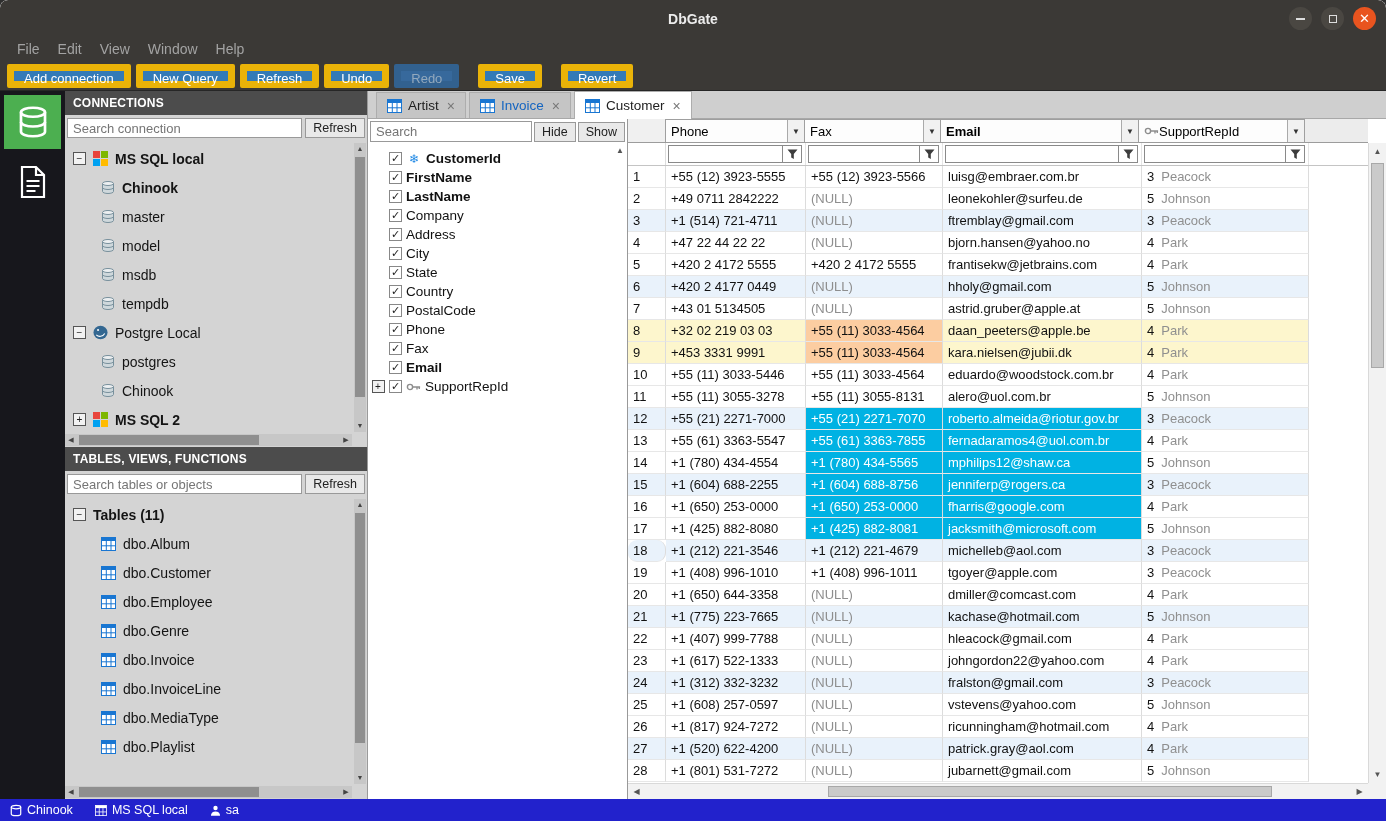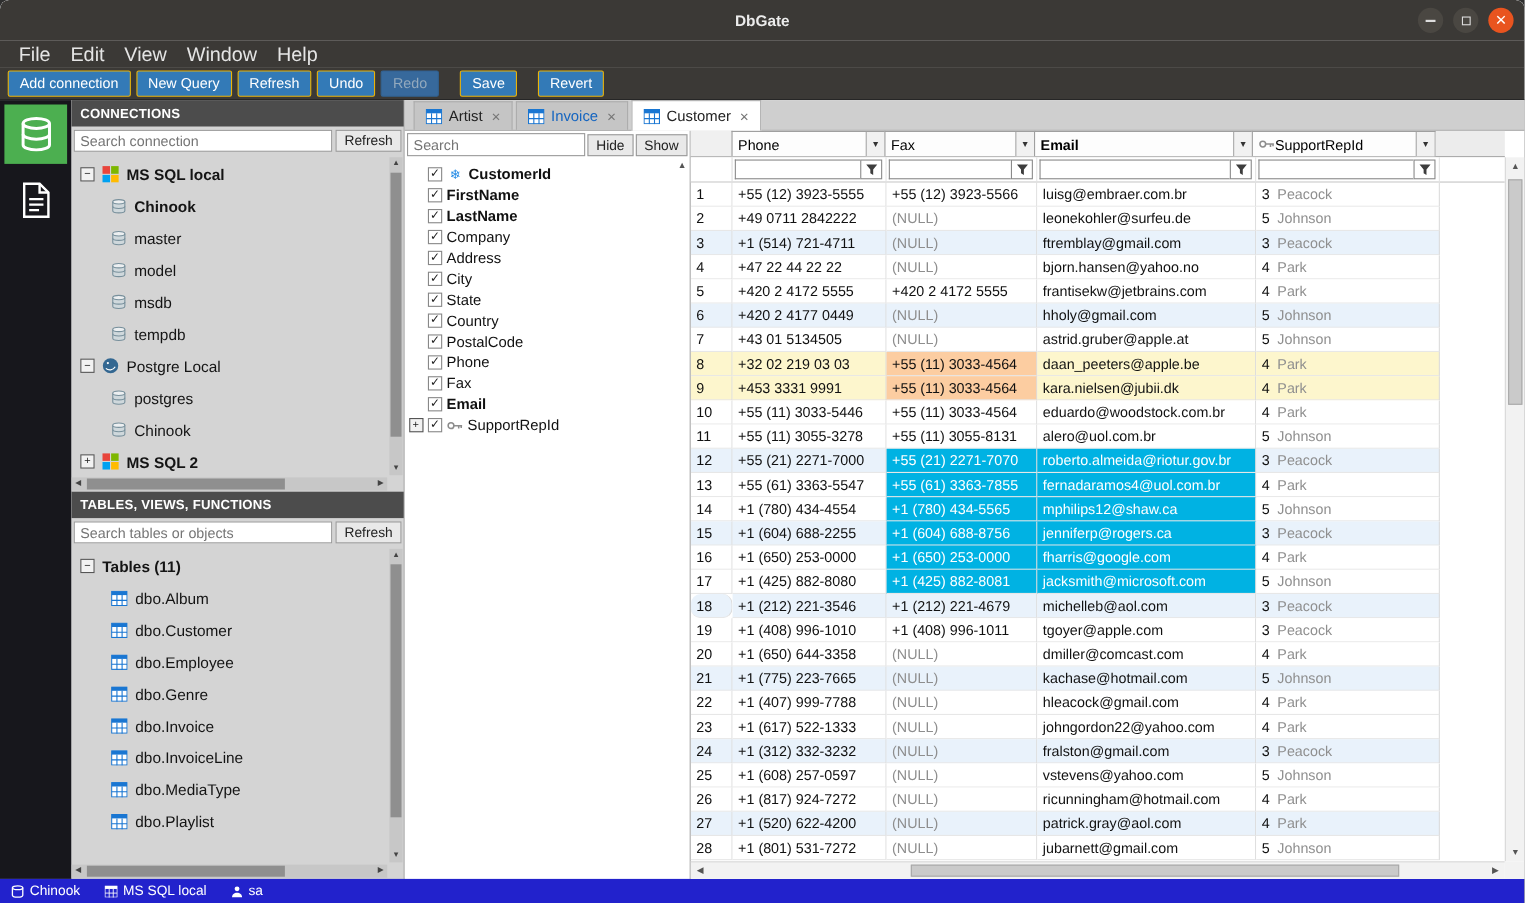--- a/index.html
+++ b/index.html
@@ -10,23 +10,23 @@
   
   .titlebar{height:37px;background:#3b3936;position:relative;display:flex;align-items:center;justify-content:center;border-radius:8px 8px 0 0;flex:none}
   .title{color:#ececec;font-weight:bold;font-size:14px}
   .winctl{position:absolute;right:10px;top:7px;display:flex;gap:9px}
   .wbtn{width:23px;height:23px;border-radius:50%;background:#4a4742;display:flex;align-items:center;justify-content:center;cursor:default}
   .wbtn.close{background:#e9541f}
   .min-glyph{width:9px;height:2px;background:#ddd;display:block}
   .max-glyph{width:8px;height:8px;border:1.5px solid #ddd;display:block}
   .close-glyph{color:#fff;font-size:13px;line-height:1}
   .menubar{height:24px;background:#3b3936;display:flex;align-items:center;padding-left:8px;flex:none}
-  .menu-item{color:#e5e5e5;font-size:18px;padding:2px 9px}
+  .menu-item{color:#a3a3a3;font-size:14px;padding:2px 9px}
   .toolbar{height:30px;background:#3b3936;display:flex;align-items:center;padding-left:7px;gap:5px;flex:none;border-bottom:1px solid #262626}
-  .tbtn{background:#337ab7;border:1px solid #eab308;color:#fff;font-size:13px;height:24px;padding:0 10px;border-radius:2px;font-family:inherit}
+  .tbtn{background:#337ab7;border:7px solid #eab308;color:#fff;font-size:13px;height:24px;padding:0 10px;border-radius:2px;font-family:inherit}
   .tbtn.disabled{background:#37699c;color:#93a9bd;border-color:#32618f}
   .tbtn.gap{margin-left:14px}
 
   
   .main{flex:1;display:flex;min-height:0;background:#d4d4d4}
   .iconstrip{width:65px;background:#17171c;display:flex;flex-direction:column;align-items:center;padding-top:4px;gap:16px;flex:none}
   .green-tile{width:57px;height:54px;background:#4caf50;display:flex;align-items:center;justify-content:center}
 
   .sidebar{width:303px;display:flex;flex-direction:column;background:#d4d4d4;border-right:1px solid #9a9a9a;flex:none}
   .widget-header{height:24px;background:#4c4c4c;color:#fff;font-size:12px;font-weight:bold;display:flex;align-items:center;padding-left:8px;flex:none;letter-spacing:.2px}

